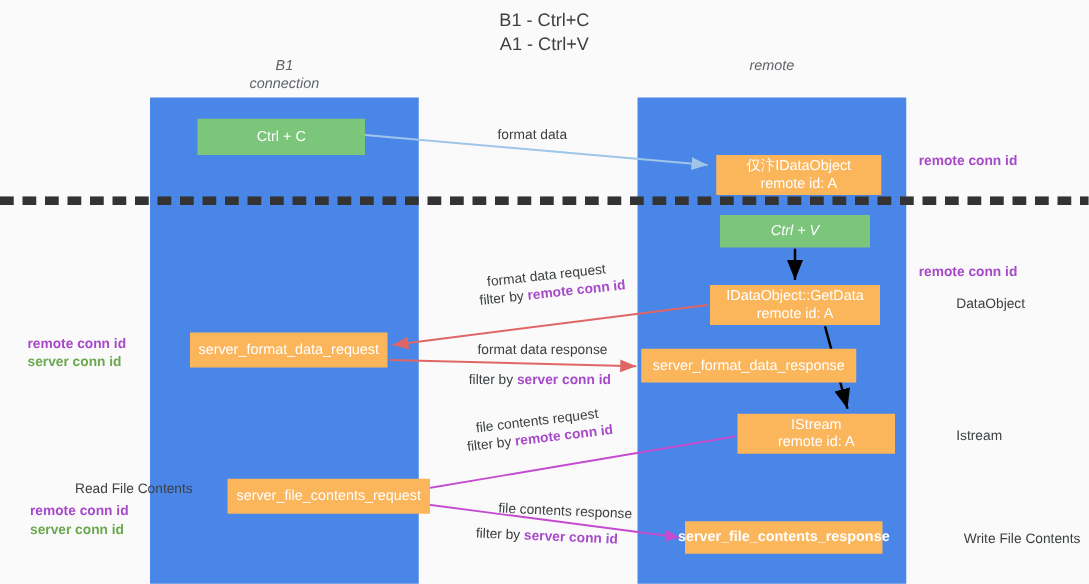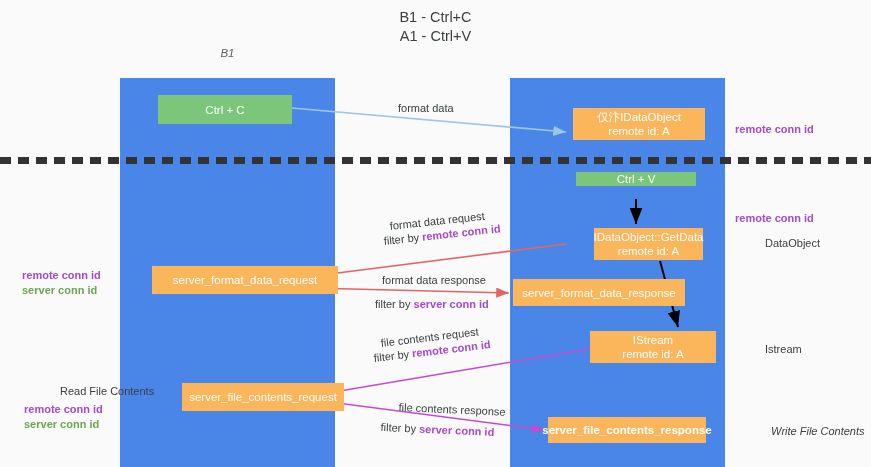--- a/index.html
+++ b/index.html
@@ -54,44 +54,44 @@
     color: #ffffff;
     font-size: 11.5px;
     line-height: 14px;
     text-align: center;
     padding: 3px 6px;
   }
   .node.green { background: #7bc67b; }
   .node.orange { background: #fbb55b; }
 
   #n-ctrlc   { left: 158px; top: 95px;  width: 134px; height: 29px; }
-  #n-idataobj{ left: 573px; top: 108px; width: 132px; height: 32px; text-align: center; }
-  #n-ctrlv   { left: 576px; top: 172px; width: 120px; height: 14px; }
-  #n-getdata { left: 594px; top: 228px; width: 109px; height: 32px; }
-  #n-sfdreq  { left: 152px; top: 266px; width: 186px; height: 28px; }
+  #n-idataobj{ left: 573px; top: 124px; width: 132px; height: 32px; text-align: center; }
+  #n-ctrlv   { left: 576px; top: 172px; width: 120px; height: 26px; font-style: italic; }
+  #n-getdata { left: 568px; top: 228px; width: 136px; height: 32px; }
+  #n-sfdreq  { left: 152px; top: 266px; width: 158px; height: 28px; }
   #n-sfdresp { left: 513px; top: 279px; width: 172px; height: 27px; }
   #n-istream { left: 590px; top: 331px; width: 126px; height: 32px; }
   #n-sfcreq  { left: 150px; top: 383px; width: 162px; height: 28px; margin-left: 32px; }
   #n-sfcresp { left: 548px; top: 417px; width: 158px; height: 26px; font-weight: bold; }
 
   .side-label {
     position: absolute;
     font-size: 11px;
     line-height: 15px;
     white-space: nowrap;
   }
   .purple { color: #a64ac9; font-weight: bold; }
   .green-t { color: #6aa84f; font-weight: bold; }
   .plain { color: #3c4043; margin-left: 36px; }
 
   #sl-remote-top   { left: 735px; top: 122px; }
   #sl-remote-mid   { left: 735px; top: 211px; }
   #sl-dataobject   { left: 729px; top: 236px; }
   #sl-istream      { left: 729px; top: 342px; }
-  #sl-writefile    { left: 735px; top: 424px; font-style: italic; }
+  #sl-writefile    { left: 735px; top: 424px; }
 
   #sl-left-conn    { left: 22px; top: 268px; }
   #sl-readfile     { left: 24px; top: 384px; }
   #sl-left-conn2   { left: 24px; top: 402px; }
 
   .edge-label {
     position: absolute;
     font-size: 11px;
     line-height: 14px;
     white-space: nowrap;
@@ -124,22 +124,24 @@
 <div id="stage">
 
   <div class="lane" id="lane-b1"></div>
   <div class="lane" id="lane-a1"></div>
 
   <div class="title" id="title-line1">B1 - Ctrl+C</div>
   <div class="title" id="title-line2">A1 - Ctrl+V</div>
 
   <div class="lane-header" id="hdr-b1">
     <div>B1</div>
+    <div>connection</div>
   </div>
   <div class="lane-header" id="hdr-a1">
+    <div>remote</div>
   </div>
 
   <svg class="overlay">
     <defs>
       <marker id="ah-blue" markerWidth="9" markerHeight="9" refX="8" refY="3.2" orient="auto">
         <path d="M0,0 L8,3.2 L0,6.4 z" fill="#9fc5e8"></path>
       </marker>
       <marker id="ah-red" markerWidth="9" markerHeight="9" refX="8" refY="3.2" orient="auto">
         <path d="M0,0 L8,3.2 L0,6.4 z" fill="#e06666"></path>
       </marker>

